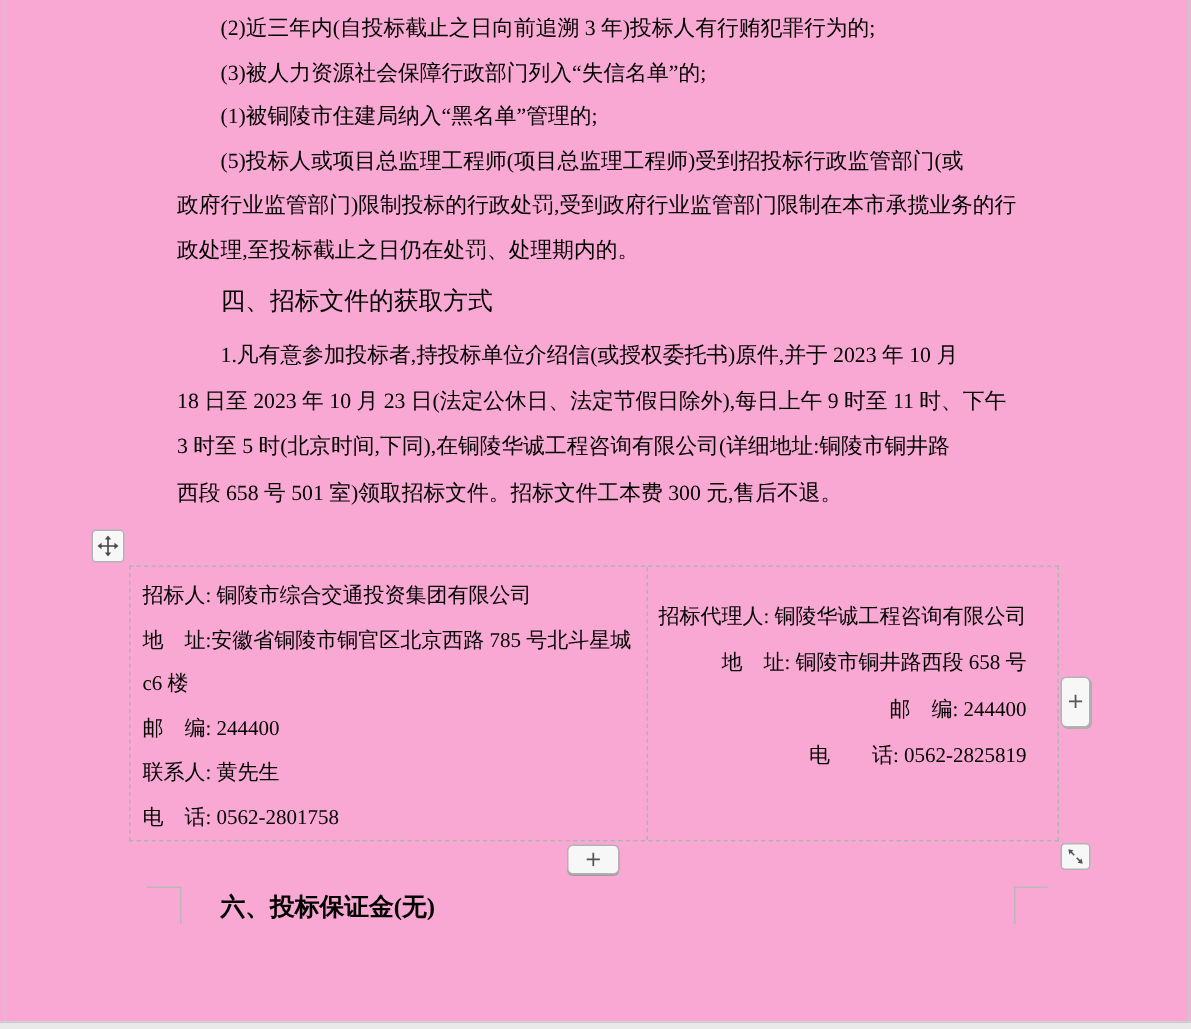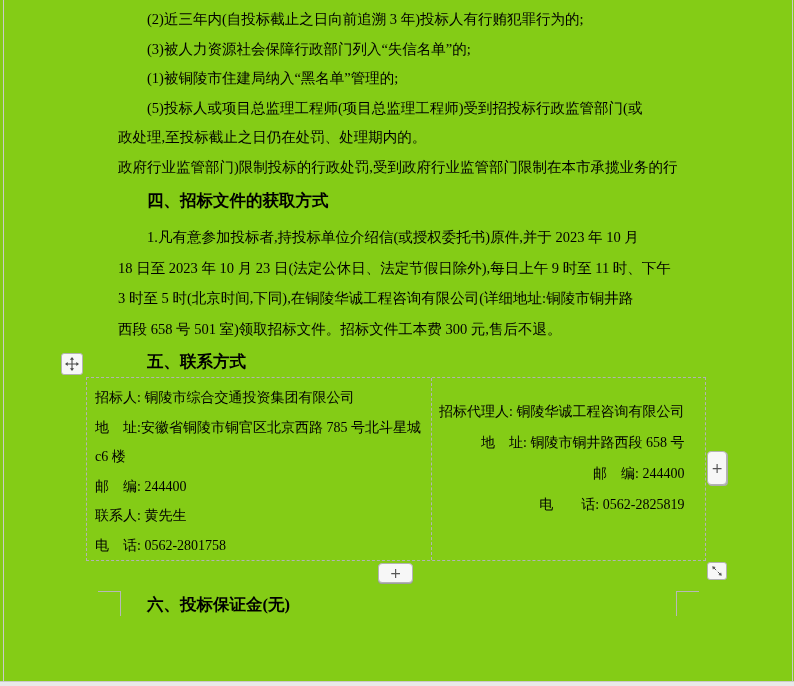--- a/index.html
+++ b/index.html
@@ -1,26 +1,26 @@
 <!DOCTYPE html>
 <html><head>
 <meta charset="utf-8">
 <style>
   html,body{margin:0;padding:0;background:#ffffff;}
-  .stage{position:relative;width:794px;height:686px;background:#84cc16;overflow:hidden;
+  .stage{position:relative;width:794px;height:686px;background:#f9a8d4;overflow:hidden;
          font-family:"Liberation Serif","DejaVu Serif",serif;color:#000;}
   
   .edge-left{position:absolute;left:3px;top:0;bottom:4px;width:1px;background:#cacaca;}
   .edge-right{position:absolute;right:1px;top:0;bottom:4px;width:1px;background:#cacaca;}
   .edge-bottom{position:absolute;left:0;right:0;bottom:0;height:4px;background:#e9e9e9;border-top:1px solid #cacaca;}
 
   
   .content{position:absolute;left:118px;top:5px;width:620px;}
   .tline{height:29.5px;line-height:29.5px;white-space:nowrap;font-size:14.5px;}
-  .para.heading .tline{font-size:16.5px;font-weight:bold;}
+  .para.heading .tline{font-size:16.5px;font-weight:normal;}
   .tline.indent{padding-left:29px;}
   .para.p4{margin-top:4px;}
   .para.p4 .tline{height:30px;line-height:30px;}
   .para.p5{margin-top:6px;}
   .para.p5 .tline{height:30.5px;line-height:30.5px;}
   .para.p6{margin-top:3px;}
   .para.p6 .tline{height:30px;line-height:30px;}
 
   
   .contact-table{position:absolute;left:86px;top:377px;width:620px;height:184px;
@@ -67,34 +67,31 @@
         <div class="tline indent">(2)近三年内(自投标截止之日向前追溯 3 年)投标人有行贿犯罪行为的;</div>
       </div>
       <div class="para body p1">
         <div class="tline indent">(3)被人力资源社会保障行政部门列入“失信名单”的;</div>
       </div>
       <div class="para body p2">
         <div class="tline indent">(1)被铜陵市住建局纳入“黑名单”管理的;</div>
       </div>
       <div class="para body p3">
         <div class="tline indent">(5)投标人或项目总监理工程师(项目总监理工程师)受到招投标行政监管部门(或</div>
+        <div class="tline">政府行业监管部门)限制投标的行政处罚,受到政府行业监管部门限制在本市承揽业务的行</div>
         <div class="tline">政处理,至投标截止之日仍在处罚、处理期内的。</div>
-        <div class="tline">政府行业监管部门)限制投标的行政处罚,受到政府行业监管部门限制在本市承揽业务的行</div>
       </div>
       <div class="para heading p4">
         <div class="tline indent">四、招标文件的获取方式</div>
       </div>
       <div class="para body p5">
         <div class="tline indent">1.凡有意参加投标者,持投标单位介绍信(或授权委托书)原件,并于 2023 年 10 月</div>
         <div class="tline">18 日至 2023 年 10 月 23 日(法定公休日、法定节假日除外),每日上午 9 时至 11 时、下午</div>
         <div class="tline">3 时至 5 时(北京时间,下同),在铜陵华诚工程咨询有限公司(详细地址:铜陵市铜井路</div>
         <div class="tline">西段 658 号 501 室)领取招标文件。招标文件工本费 300 元,售后不退。</div>
-      </div>
-      <div class="para heading p6">
-        <div class="tline indent">五、联系方式</div>
       </div>
     </div>
 
   <button class="widget move-handle" type="button">
     <span style="display:flex;">
       <svg width="14" height="14" viewBox="0 0 14 14">
         <path d="M7 1.4 L7 12.6 M1.4 7 L12.6 7" stroke="#4a4a4a" stroke-width="1.1" fill="none"></path>
         <path d="M7 0 L4.9 2.7 L9.1 2.7 Z" fill="#4a4a4a"></path>
         <path d="M7 14 L4.9 11.3 L9.1 11.3 Z" fill="#4a4a4a"></path>
         <path d="M0 7 L2.7 4.9 L2.7 9.1 Z" fill="#4a4a4a"></path>

